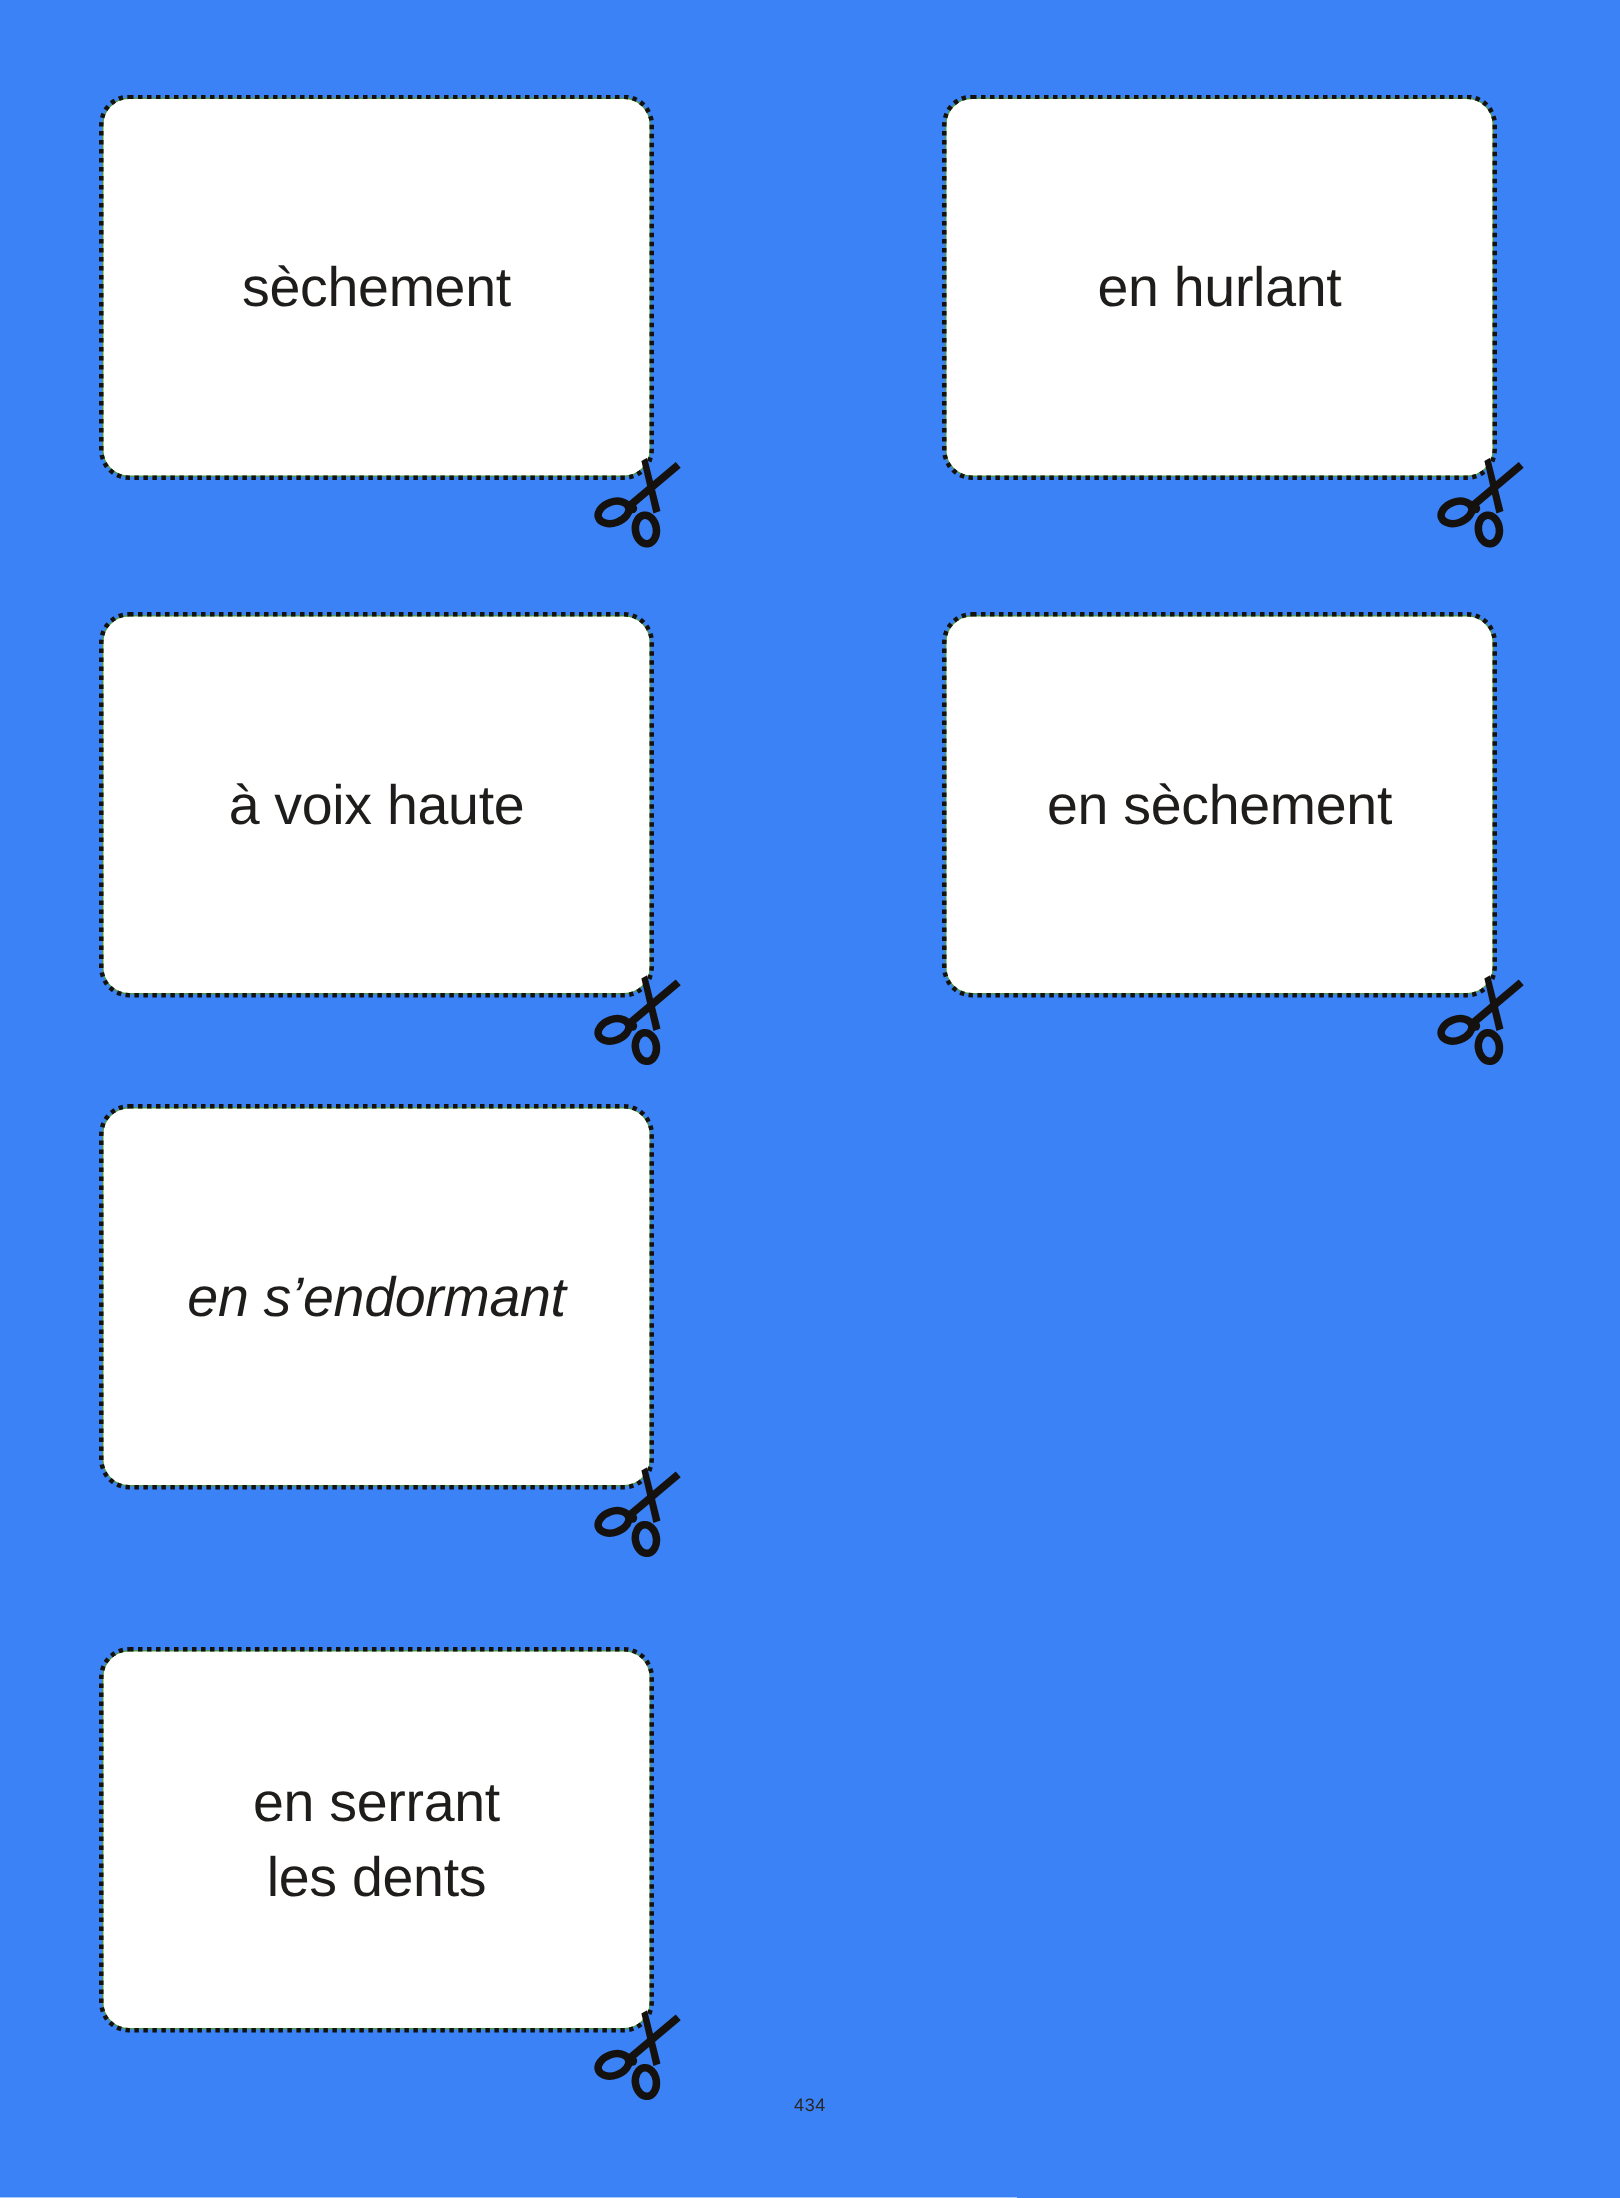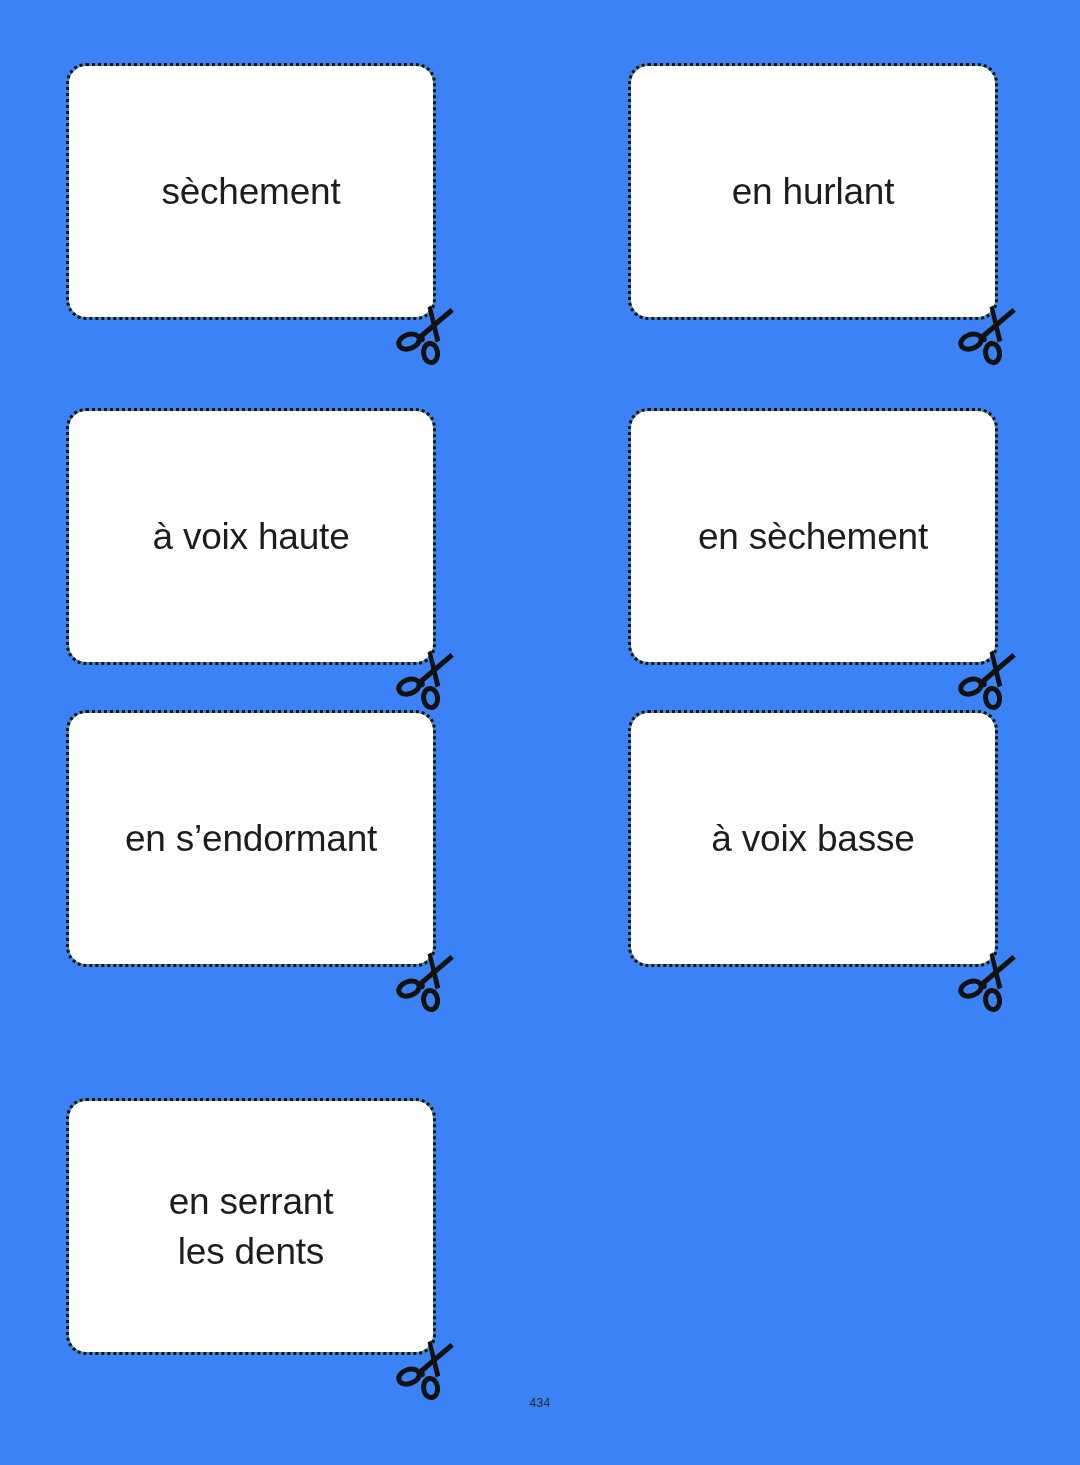--- a/index.html
+++ b/index.html
@@ -39,21 +39,21 @@
     width: 366px;
     height: 253px;
     box-sizing: border-box;
   }
 
   
   .col-0 { left: 68px; }
   .col-1 { left: 630px; }
   .row-0 { top: 65px; }
   .row-1 { top: 410px; }
-  .row-2 { top: 712px; }
+  .row-2 { top: 738px; font-style: italic; }
   .row-3 { top: 1100px; }
 
   
   .card-green {
     position: absolute;
     left: 0; top: 0;
     width: 100%;
     height: 100%;
     box-sizing: border-box;
     border: 1.3px solid #4f9a52;
@@ -217,38 +217,20 @@
             <path d="M62.5 12.0 L65.8 15.8 L33.2 43.4 L29.0 40.2 Z"></path>
             <path d="M39.6 11.4 L43.4 9.2 L52.3 44.6 L47.6 46.4 Z"></path>
             <ellipse cx="21.0" cy="45.6" rx="10.6" ry="7.0" transform="rotate(-20 21.0 45.6)" fill="none" stroke="#14110f" stroke-width="5"></ellipse>
             <ellipse cx="42.6" cy="57.0" rx="7.0" ry="9.6" transform="rotate(-8 42.6 57.0)" fill="none" stroke="#14110f" stroke-width="5"></ellipse>
             <circle cx="33.6" cy="43.0" r="3.2"></circle>
           </g>
         </svg>
       </span>
     </div>
 
-    <div class="card col-1 row-2">
-      <div class="card-green"></div>
-      <div class="card-dots"></div>
-      <div class="card-text">
-        <span class="label">à voix basse</span>
-      </div>
-      <span class="scissors">
-        <svg viewBox="0 0 72 72" xmlns="http://www.w3.org/2000/svg">
-          <g fill="#14110f">
-            <path d="M62.5 12.0 L65.8 15.8 L33.2 43.4 L29.0 40.2 Z"></path>
-            <path d="M39.6 11.4 L43.4 9.2 L52.3 44.6 L47.6 46.4 Z"></path>
-            <ellipse cx="21.0" cy="45.6" rx="10.6" ry="7.0" transform="rotate(-20 21.0 45.6)" fill="none" stroke="#14110f" stroke-width="5"></ellipse>
-            <ellipse cx="42.6" cy="57.0" rx="7.0" ry="9.6" transform="rotate(-8 42.6 57.0)" fill="none" stroke="#14110f" stroke-width="5"></ellipse>
-            <circle cx="33.6" cy="43.0" r="3.2"></circle>
-          </g>
-        </svg>
-      </span>
-    </div>
 
     <div class="card col-0 row-3">
       <div class="card-green"></div>
       <div class="card-dots"></div>
       <div class="card-text">
         <span class="label">en serrant
 les dents</span>
       </div>
       <span class="scissors">
         <svg viewBox="0 0 72 72" xmlns="http://www.w3.org/2000/svg">

